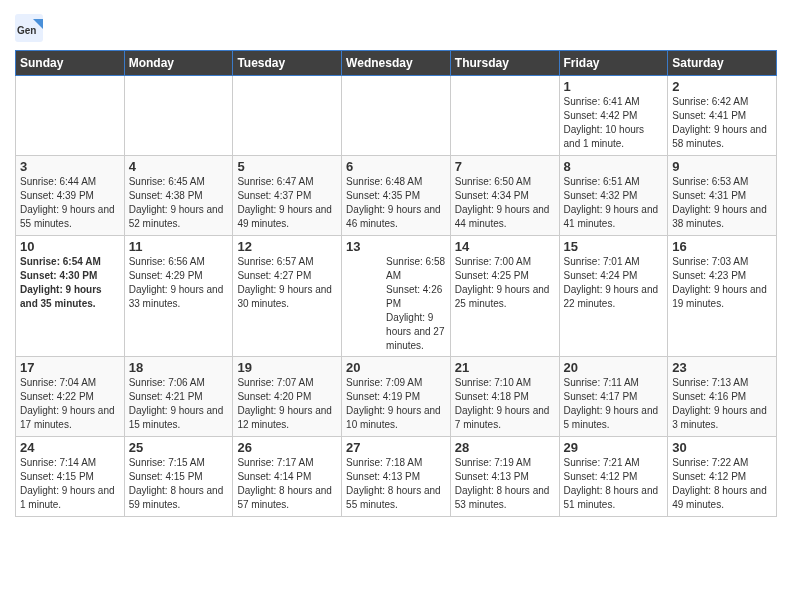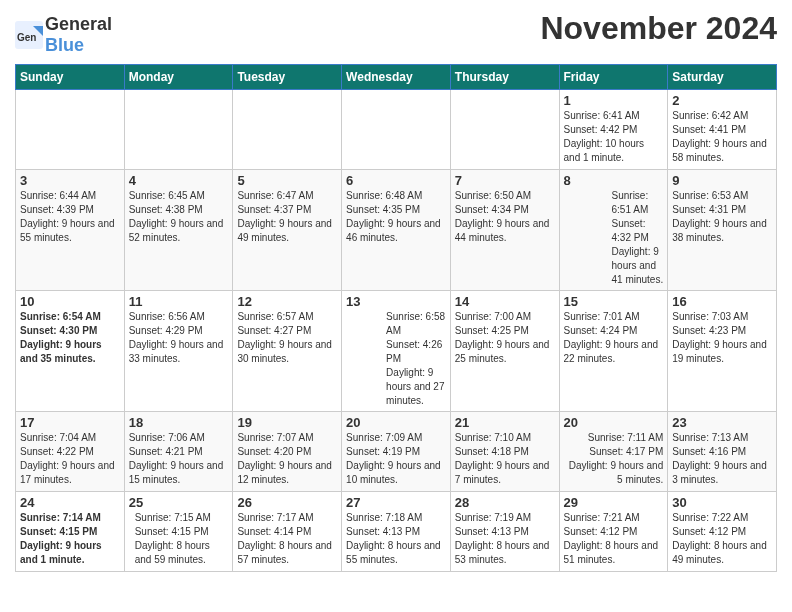--- a/index.html
+++ b/index.html
@@ -52,21 +52,21 @@
     .location-subtitle {
       font-size: 16px;
       color: #555;
     }
     .calendar-table {
       width: 100%;
       border-collapse: collapse;
       table-layout: fixed;
     }
     .calendar-table th {
-      background-color: #0f766e;
+      background-color: #404040;
       color: white;
       font-size: 12px;
       font-weight: bold;
       padding: 5px 4px;
       text-align: left;
       border: 1px solid #3a7ac9;
     }
     .calendar-table td {
       border: 1px solid #ccc;
       vertical-align: top;
@@ -99,27 +99,22 @@
 <body>
 
 <div class="page">
   <div class="header-area">
     <div class="logo">
       <svg class="logo-icon" viewBox="0 0 28 28" xmlns="http://www.w3.org/2000/svg">
         <rect x="0" y="0" width="28" height="28" rx="3" fill="#e8f0fe"></rect>
         <text x="2" y="20" font-size="10" font-weight="bold" fill="#333">Gen</text>
         <polygon points="18,5 28,5 28,15" fill="#4a90d9"></polygon>
       </svg>
-      <div>
-        <span class="logo-text-general">General</span><br>
-        <span class="logo-text-blue">Blue</span>
-      </div>
     </div>
     <div class="title-area">
-      <div class="month-title">November 2024</div>
     </div>
   </div>
 
   <table class="calendar-table">
     <thead>
       <tr>
         <th>Sunday</th>
         <th>Monday</th>
         <th>Tuesday</th>
         <th>Wednesday</th>
@@ -174,21 +169,21 @@
 Daylight: 9 hours and 46 minutes.</div>
           </td>
           <td>
             <span class="day-number">7</span>
             <div class="day-info" style="white-space: pre-line;">Sunrise: 6:50 AM
 Sunset: 4:34 PM
 Daylight: 9 hours and 44 minutes.</div>
           </td>
           <td>
             <span class="day-number">8</span>
-            <div class="day-info" style="white-space: pre-line; margin-left: 48px;">Sunrise: 6:51 AM
+            <div class="day-info" style="white-space: pre-line;">Sunrise: 6:51 AM
 Sunset: 4:32 PM
 Daylight: 9 hours and 41 minutes.</div>
           </td>
           <td>
             <span class="day-number">9</span>
             <div class="day-info" style="white-space: pre-line;">Sunrise: 6:53 AM
 Sunset: 4:31 PM
 Daylight: 9 hours and 38 minutes.</div>
           </td>
         </tr>
@@ -262,41 +257,41 @@
 Daylight: 9 hours and 10 minutes.</div>
           </td>
           <td>
             <span class="day-number">21</span>
             <div class="day-info" style="white-space: pre-line;">Sunrise: 7:10 AM
 Sunset: 4:18 PM
 Daylight: 9 hours and 7 minutes.</div>
           </td>
           <td>
             <span class="day-number">20</span>
-            <div class="day-info" style="white-space: pre-line; text-align: right;">Sunrise: 7:11 AM
+            <div class="day-info" style="white-space: pre-line;">Sunrise: 7:11 AM
 Sunset: 4:17 PM
 Daylight: 9 hours and 5 minutes.</div>
           </td>
           <td>
             <span class="day-number">23</span>
             <div class="day-info" style="white-space: pre-line;">Sunrise: 7:13 AM
 Sunset: 4:16 PM
 Daylight: 9 hours and 3 minutes.</div>
           </td>
         </tr>
         <tr>
           <td>
             <span class="day-number">24</span>
-            <div class="day-info" style="white-space: pre-line; font-weight: bold;">Sunrise: 7:14 AM
+            <div class="day-info" style="white-space: pre-line;">Sunrise: 7:14 AM
 Sunset: 4:15 PM
 Daylight: 9 hours and 1 minute.</div>
           </td>
           <td>
             <span class="day-number">25</span>
-            <div class="day-info" style="white-space: pre-line; margin-left: 6px;">Sunrise: 7:15 AM
+            <div class="day-info" style="white-space: pre-line;">Sunrise: 7:15 AM
 Sunset: 4:15 PM
 Daylight: 8 hours and 59 minutes.</div>
           </td>
           <td>
             <span class="day-number">26</span>
             <div class="day-info" style="white-space: pre-line;">Sunrise: 7:17 AM
 Sunset: 4:14 PM
 Daylight: 8 hours and 57 minutes.</div>
           </td>
           <td>

